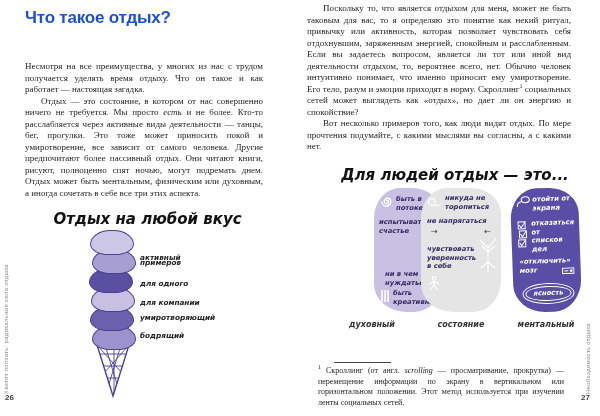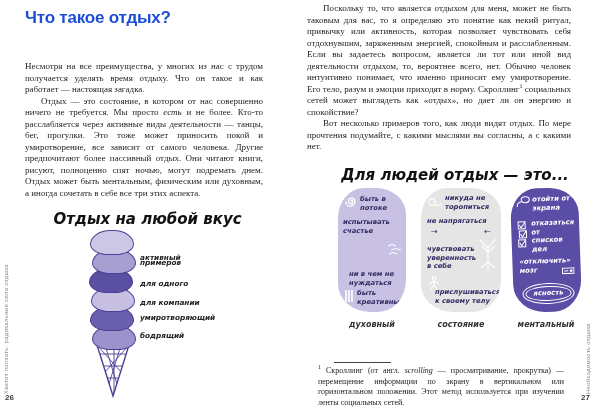--- a/index.html
+++ b/index.html
@@ -115,21 +115,21 @@
     <div class="folio" style="left:281px;top:393px;">27</div>
 
     <div class="bodytext bt-right">
       <p class="indent"><span>Поскольку то, что является отдыхом для меня, может не быть таковым для вас, то я определяю это понятие как некий ритуал, привычку или активность, которая позволяет чувствовать себя отдохнувшим, заряженным энергией, спокойным и расслабленным. Если вы задаетесь вопросом, является ли тот или иной вид деятельности отдыхом, то, вероятнее всего, нет. Обычно человек интуитивно понимает, что именно приносит ему умиротворение. Его тело, разум и эмоции приходят в норму. Скроллинг</span><sup>1</sup><span> социальных сетей может выглядеть как «отдых», но дает ли он энергию и спокойствие?</span></p>
       <p class="indent">Вот несколько примеров того, как люди видят отдых. По мере прочтения подумайте, с какими мыслями вы согласны, а с какими нет.</p>
     </div>
 
     <div class="hand fig-heading" style="left:30px;top:166px;width:250px;">Для людей отдых — это...</div>
 
     <div class="panel" style="left:38px;width:68px;">
-      <div class="blob" style="background:#c9c1e3;">
+      <div class="blob" style="background:#c9c1e3;margin-left:36px;">
         <svg width="13" height="13" viewBox="0 0 12 12" style="position:absolute;left:6px;top:7px;">
           <path d="M6,6 a1,1 0 0 1 2,0 a2,2 0 0 1 -4,0 a3,3 0 0 1 6,0 a4.2,4.2 0 0 1 -8.4,0" fill="none" stroke="#fff" stroke-width="1.2"></path>
         </svg>
         <span class="p-item" style="left:22px;top:7px;width:40px;">быть в потоке</span>
         <span class="p-item" style="left:5px;top:30px;width:58px;">испытывать счастье</span>
         <svg width="16" height="14" viewBox="0 0 16 14" style="position:absolute;right:3px;top:55px;">
           <g stroke="#fff" stroke-width="1" fill="none">
             <path d="M1,3 q4,-3 8,0"></path>
               <path d="M4,7 q4,-3 10,0"></path>
               <path d="M2,11 q4,-3 8,0"></path>
@@ -165,21 +165,20 @@
             <path d="M11,12 L3,4 M11,12 L19,3 M11,16 L5,10 M11,16 L18,10 M11,26 L4,32 M11,26 L18,32"></path>
           </g>
         </svg>
         <svg width="12" height="14" viewBox="0 0 12 14" style="position:absolute;left:7px;top:88px;">
           <g stroke="#fff" stroke-width="1.1" fill="none">
             <circle cx="6" cy="2.4" r="1.8"></circle>
               <line x1="6" y1="4.4" x2="6" y2="9"></line>
             <path d="M6,5.5 L1,8 M6,5.5 L11,8 M6,9 L2.5,13.5 M6,9 L9.5,13.5"></path>
           </g>
         </svg>
-        <span class="p-item" style="left:14px;top:100px;width:62px;">прислушиваться к своему телу</span>
       </div>
     </div>
     <div class="panel-label hand" style="left:121px;width:80px;">состояние</div>
 
     <div class="panel panel-dark" style="left:212px;width:68px;transform:rotate(-2deg);">
       <div class="blob" style="background:#5a4da6;">
         <svg width="16" height="12" viewBox="0 0 16 12" style="position:absolute;left:5px;top:7px;">
           <ellipse cx="10" cy="4" rx="4" ry="3" fill="none" stroke="#fff" stroke-width="1.1"></ellipse>
           <path d="M6,6 q-5,1 -4,5" fill="none" stroke="#fff" stroke-width="1.1"></path>
         </svg>

